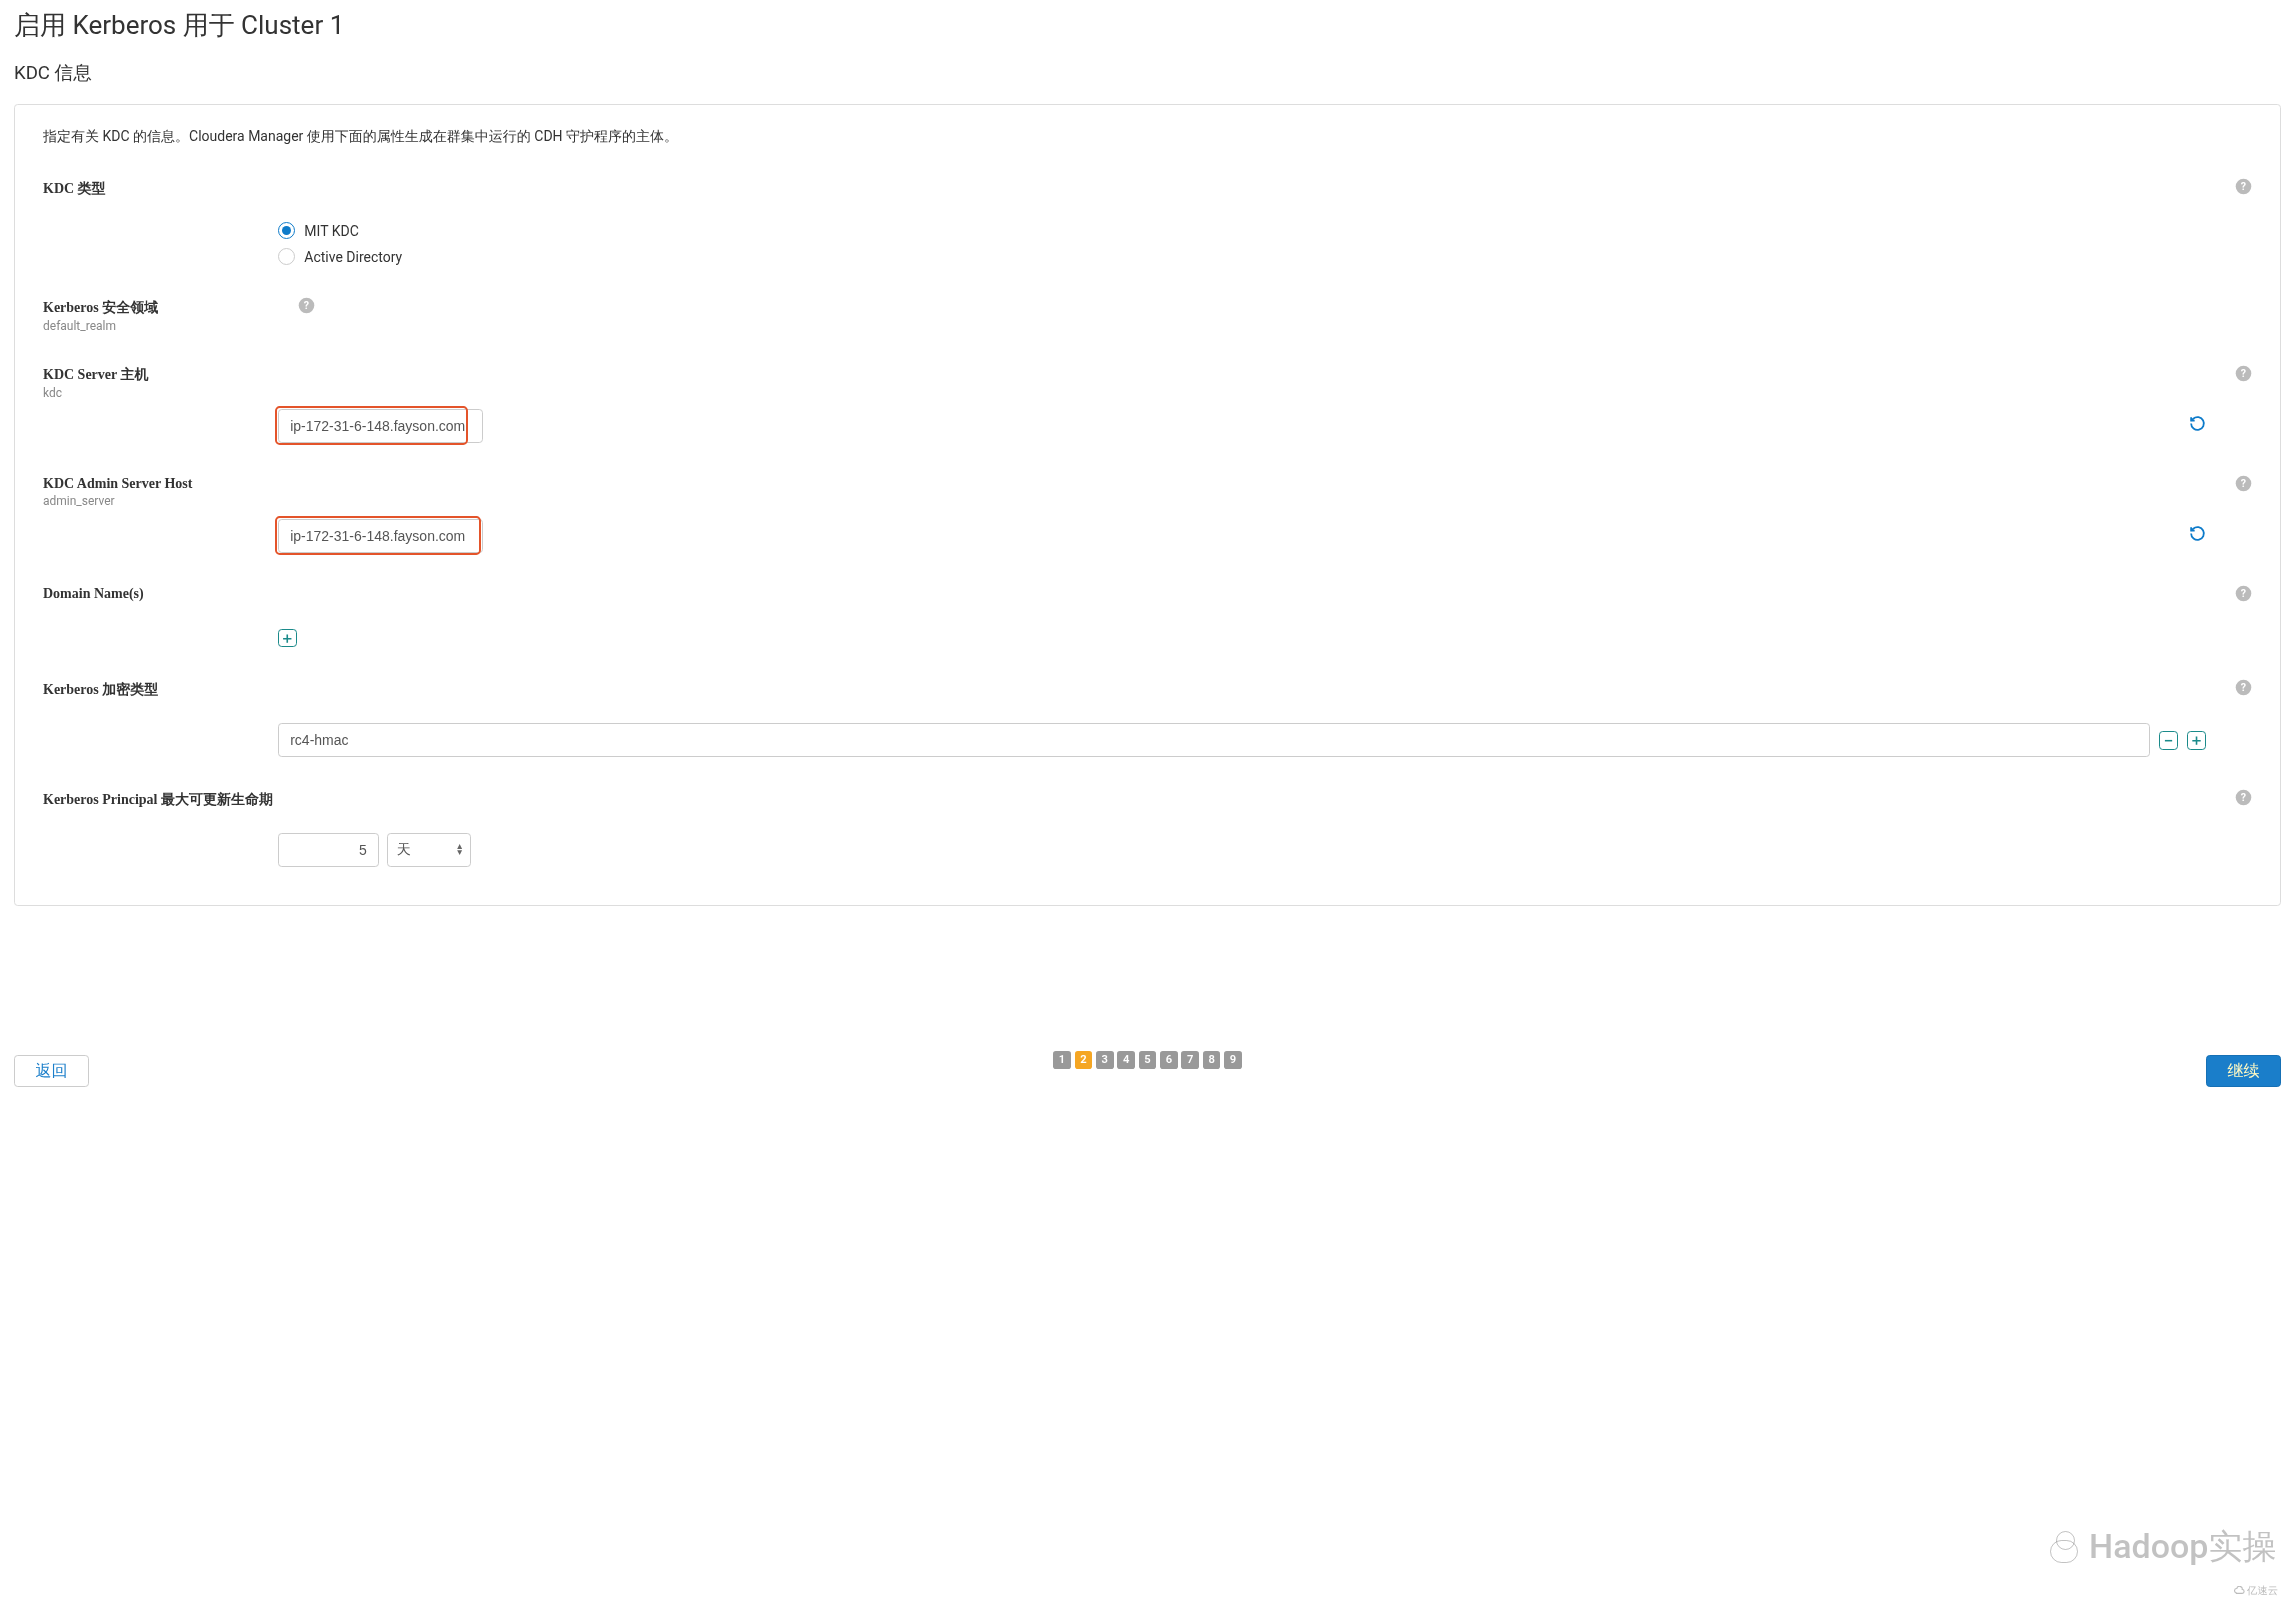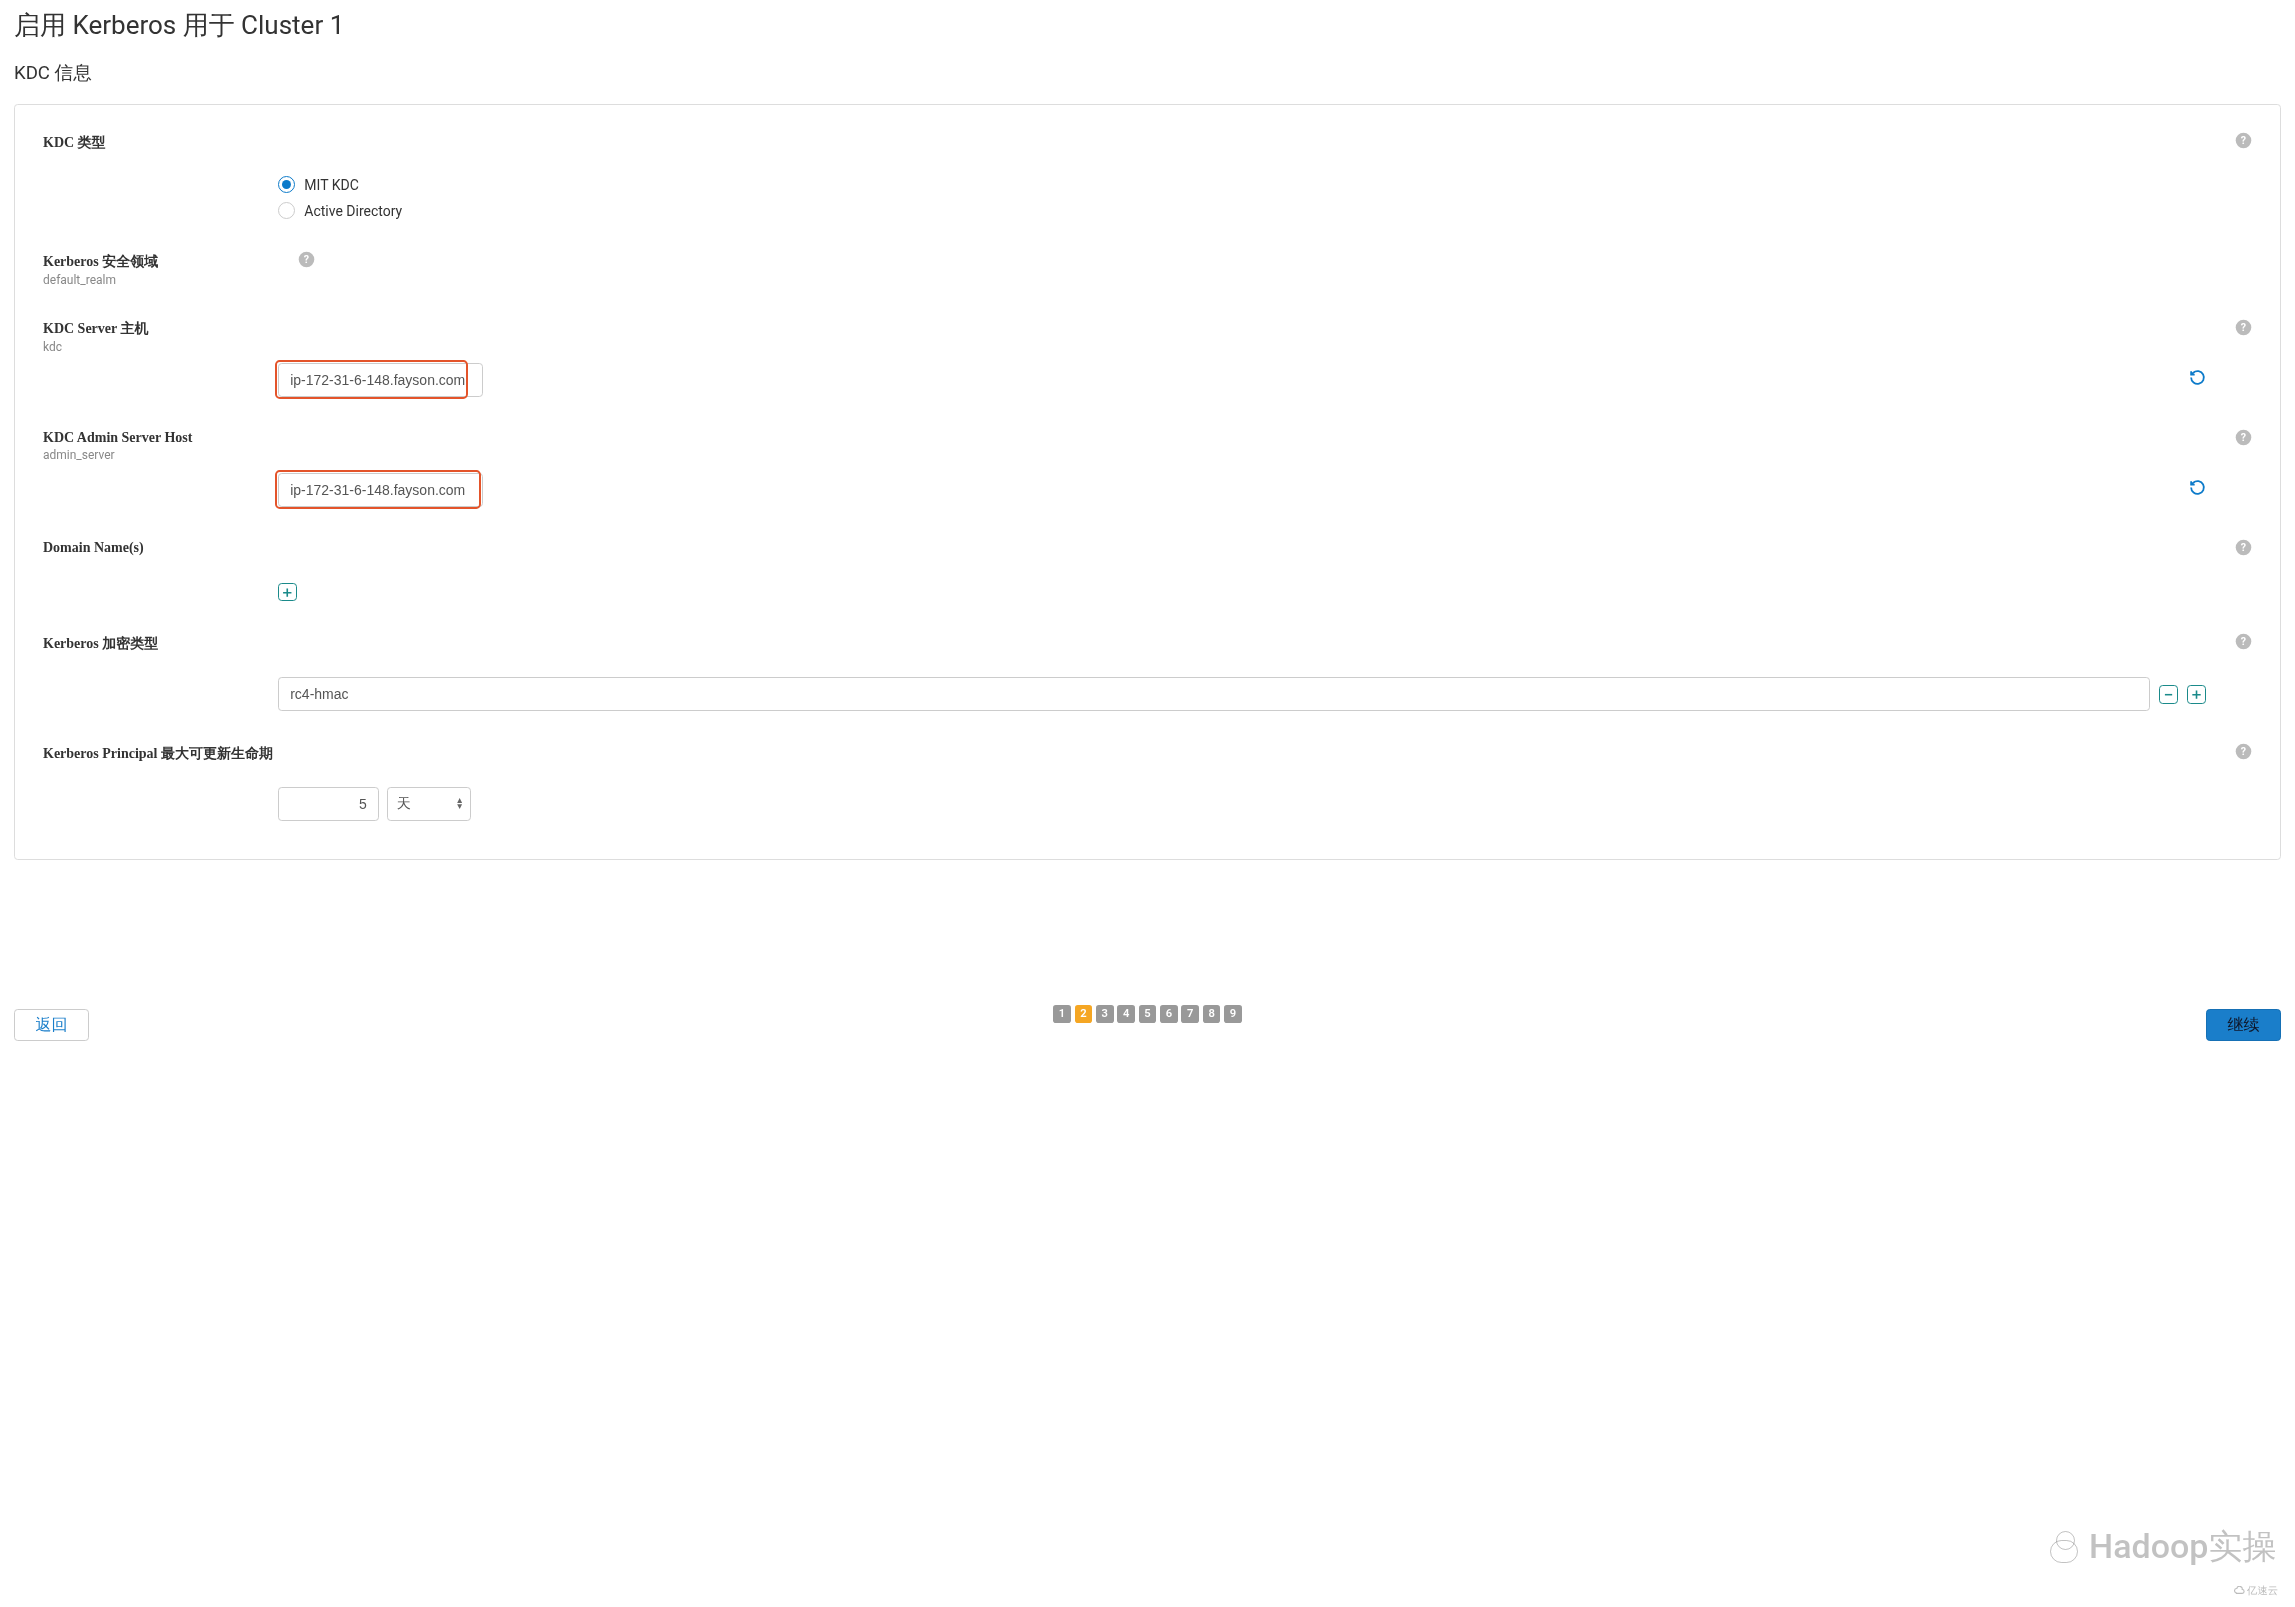--- a/index.html
+++ b/index.html
@@ -202,21 +202,21 @@
       border: 0.9px solid transparent;
     }
     .btn-default {
       background: #fff;
       border-color: #ccc;
       color: #1a7eca;
     }
     .btn-primary {
       background: #1a7eca;
       border-color: #1670b5;
-      color: #0f172a;
+      color: #fef9c3;
     }
     .pagination {
       display: flex;
       gap: 3.7px;
       justify-content: center;
       flex: 1;
       position: relative;
       top: -11.2px;
     }
     .page-num {
@@ -272,20 +272,21 @@
       pointer-events: none;
     }
   </style>
 </head>
 <body>
 
 <h1>启用 Kerberos 用于 Cluster 1</h1>
 <h2>KDC 信息</h2>
 
 <div class="panel">
+  <p class="description">指定有关 KDC 的信息。Cloudera Manager 使用下面的属性生成在群集中运行的 CDH 守护程序的主体。</p>
 
   <div class="form-row">
     <div class="form-label">
       <div class="main-label">KDC 类型</div>
     </div>
     <div class="form-control-area">
       <div class="radio-group">
         <div class="radio-item">
           <span class="radio-circle selected"></span>
           <span class="radio-label">MIT KDC</span>

